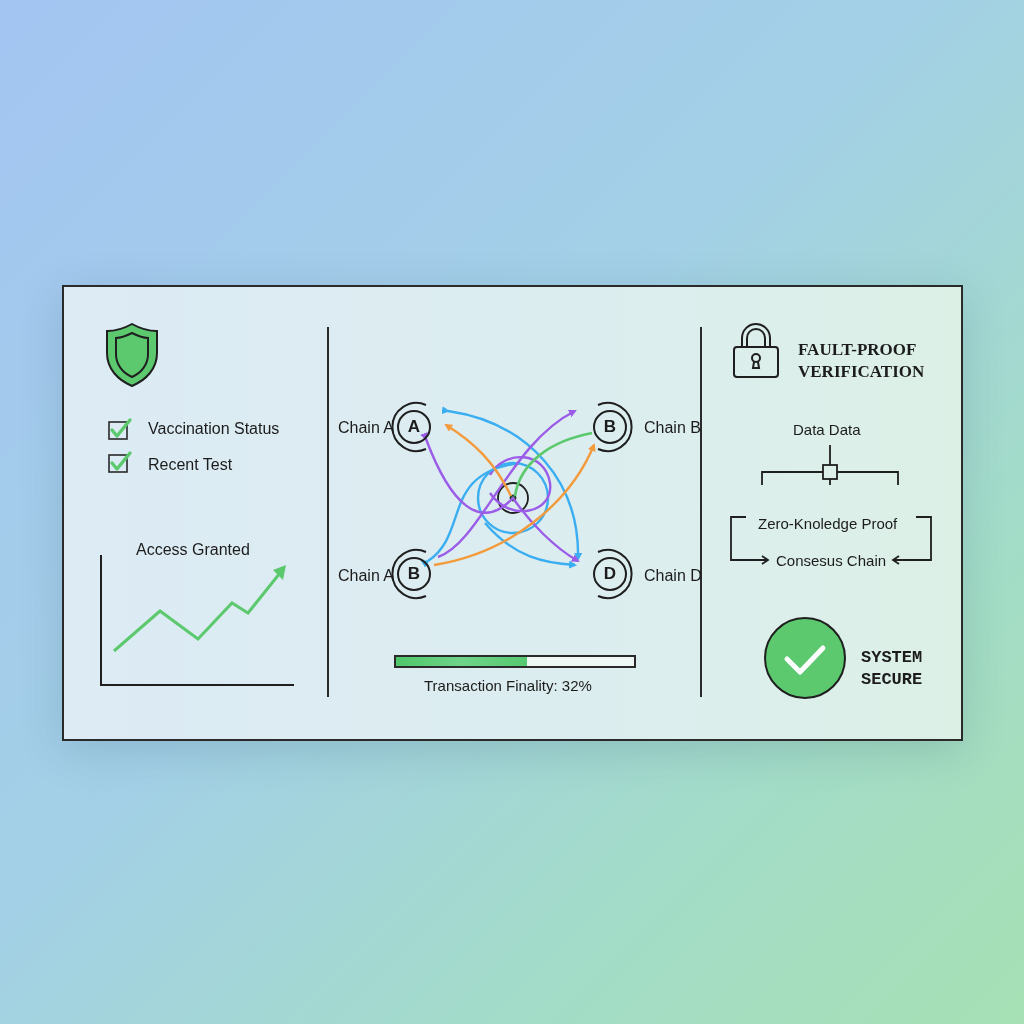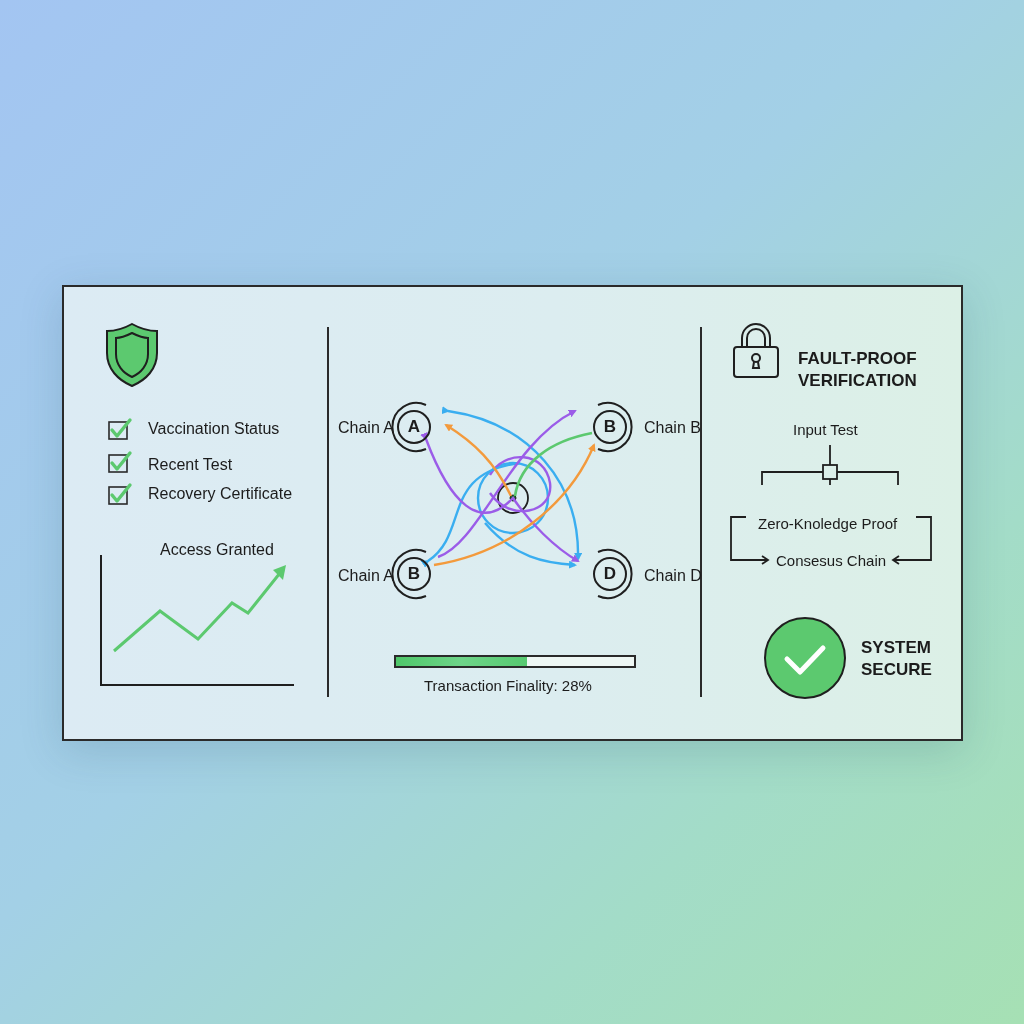--- a/index.html
+++ b/index.html
@@ -50,29 +50,22 @@
     </svg>
     <span class="txt">Vaccination Status</span>
   </div>
   <div class="check-row" style="top:163px;align-items:flex-end;">
     <svg width="26" height="24" viewBox="0 0 26 24">
       <rect x="1" y="5" width="18" height="17" fill="none" stroke="#2a2a2a" stroke-width="1.6"></rect>
       <path d="M4 13 L9 19 L22 3" fill="none" stroke="#5cc96f" stroke-width="3.4" stroke-linecap="round" stroke-linejoin="round"></path>
     </svg>
     <span class="txt">Recent Test</span>
   </div>
-  <div class="check-row" style="top:195px;">
-    <svg width="26" height="24" viewBox="0 0 26 24">
-      <rect x="1" y="5" width="18" height="17" fill="none" stroke="#2a2a2a" stroke-width="1.6"></rect>
-      <path d="M4 13 L9 19 L22 3" fill="none" stroke="#5cc96f" stroke-width="3.4" stroke-linecap="round" stroke-linejoin="round"></path>
-    </svg>
-    <span class="txt">Recovery Certificate</span>
-  </div>
 
-  <div class="abs txt" style="left:96px; top:254px;">Access Granted</div>
+  <div class="abs txt" style="left:72px; top:254px;">Access Granted</div>
   <div class="abs" style="left:34px; top:268px;">
     <svg width="200" height="134" viewBox="0 0 200 134">
       <path d="M3 0 L3 130 L196 130" fill="none" stroke="#1f1f1f" stroke-width="2"></path>
       <polyline points="16,96 62,56 100,84 134,48 150,58 182,18" fill="none" stroke="#5cc96f" stroke-width="3" stroke-linejoin="miter"></polyline>
       <path d="M188 10 L175 15 L185 25 Z" fill="#5cc96f"></path>
     </svg>
   </div>
 
 
   <div class="abs" style="left:266px; top:96px;">
@@ -144,54 +137,54 @@
       <path d="M16 6 A24 24 0 1 1 16 50" fill="none" stroke="#1f1f1f" stroke-width="2"></path>
       <circle cx="28" cy="28" r="16" fill="none" stroke="#1f1f1f" stroke-width="2"></circle>
     </svg>
     <div class="abs title" style="left:0; top:17px; width:56px; text-align:center;">D</div>
   </div>
   <div class="abs small" style="left:580px; top:280px;">Chain D</div>
 
   <div class="progress">
     <div class="progress-fill" style="width:55%;"></div>
   </div>
-  <div class="abs txt" style="left:360px; top:390px; font-size:15px;">Transaction Finality: 28%</div>
+  <div class="abs txt" style="left:360px; top:390px; font-size:15px;">Transaction Finality: 32%</div>
 
   <div class="abs" style="left:668px; top:34px;">
     <svg width="48" height="60" viewBox="0 0 48 60">
       <path d="M10 26 L10 17 A14 14 0 0 1 38 17 L38 26" fill="none" stroke="#1f1f1f" stroke-width="2"></path>
       <path d="M15 26 L15 17 A9 9 0 0 1 33 17 L33 26" fill="none" stroke="#1f1f1f" stroke-width="2"></path>
       <rect x="2" y="26" width="44" height="30" rx="3" fill="none" stroke="#1f1f1f" stroke-width="2"></rect>
       <circle cx="24" cy="37" r="4" fill="none" stroke="#1f1f1f" stroke-width="2"></circle>
       <path d="M22 41 L21 47 L27 47 L26 41" fill="none" stroke="#1f1f1f" stroke-width="2"></path>
     </svg>
   </div>
-  <div class="abs title" style="left:734px; top:61px;">
+  <div class="abs title" style="left:734px; top:52px;font-family:Liberation Serif, serif;">
     <div>FAULT-PROOF</div>
     <div>VERIFICATION</div>
   </div>
 
-  <div class="abs txt" style="left:729px; top:134px; font-size:15px;">Input Test</div>
+  <div class="abs txt" style="left:729px; top:134px; font-size:15px;">Data Data</div>
   <div class="abs" style="left:664px; top:158px;">
     <svg width="210" height="120" viewBox="0 0 210 120">
       <path d="M102 0 L102 20" stroke="#1f1f1f" stroke-width="1.8"></path>
       <rect x="95" y="20" width="14" height="14" fill="none" stroke="#1f1f1f" stroke-width="1.8"></rect>
       <path d="M34 40 L34 27 L95 27 M109 27 L170 27 L170 40 M102 34 L102 40" fill="none" stroke="#1f1f1f" stroke-width="1.8"></path>
       <path d="M18 72 L3 72 L3 115 L40 115" fill="none" stroke="#1f1f1f" stroke-width="1.8"></path>
       <path d="M34 111 L40 115 L34 119" fill="none" stroke="#1f1f1f" stroke-width="1.8"></path>
       <path d="M188 72 L203 72 L203 115 L165 115" fill="none" stroke="#1f1f1f" stroke-width="1.8"></path>
       <path d="M171 111 L165 115 L171 119" fill="none" stroke="#1f1f1f" stroke-width="1.8"></path>
     </svg>
   </div>
   <div class="abs txt" style="left:694px; top:216px; font-size:15px;margin-top:12px;">Zero-Knoledge Proof</div>
   <div class="abs txt" style="left:712px; top:265px; font-size:15px;">Consesus Chain</div>
 
   <div class="abs" style="left:699px; top:329px;">
     <svg width="84" height="84" viewBox="0 0 84 84">
       <circle cx="42" cy="42" r="40" fill="#5cc96f" stroke="#1f1f1f" stroke-width="2"></circle>
       <path d="M24 43 L37 56 L60 32" fill="none" stroke="#ffffff" stroke-width="5" stroke-linecap="round" stroke-linejoin="round"></path>
     </svg>
   </div>
-  <div class="abs title" style="left:797px; top:350px;">
+  <div class="abs title" style="left:797px; top:360px;font-family:Liberation Mono, monospace;">
     <div>SYSTEM</div>
     <div>SECURE</div>
   </div>
 </div>
 
 </body></html>

